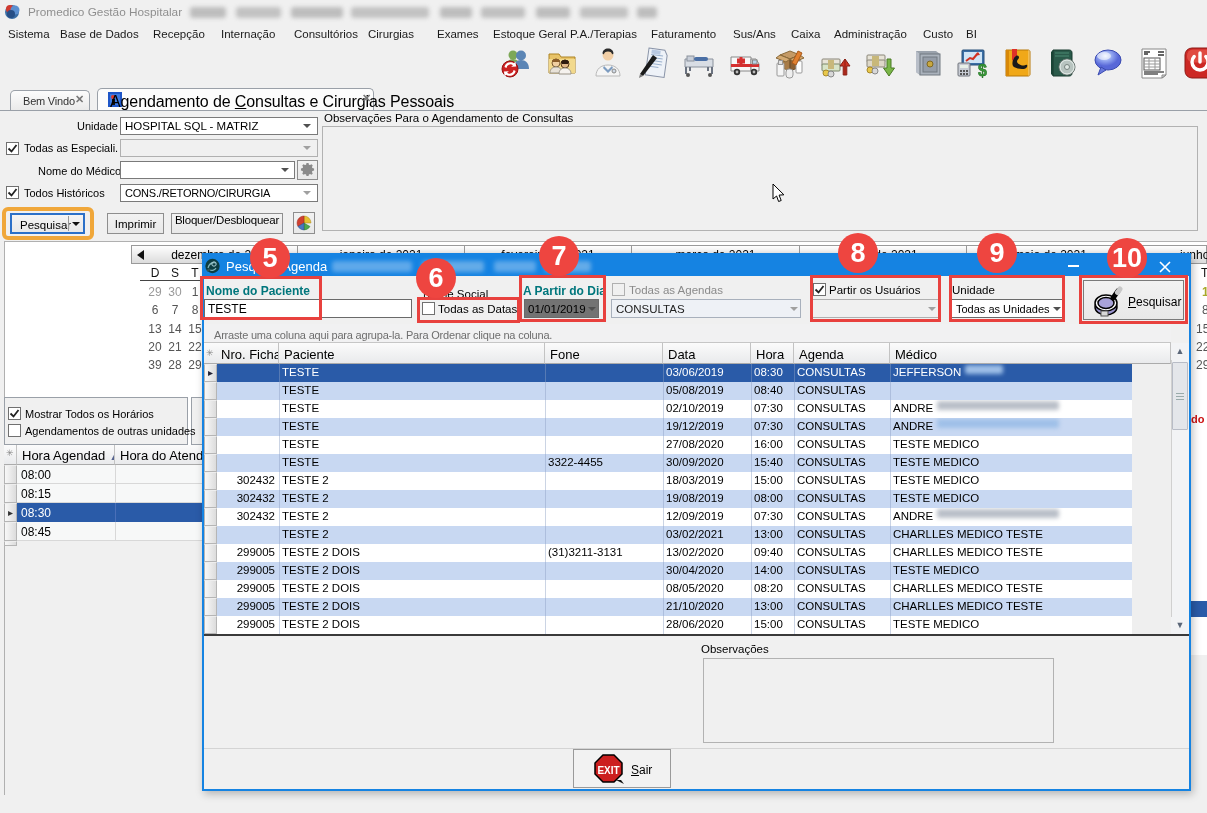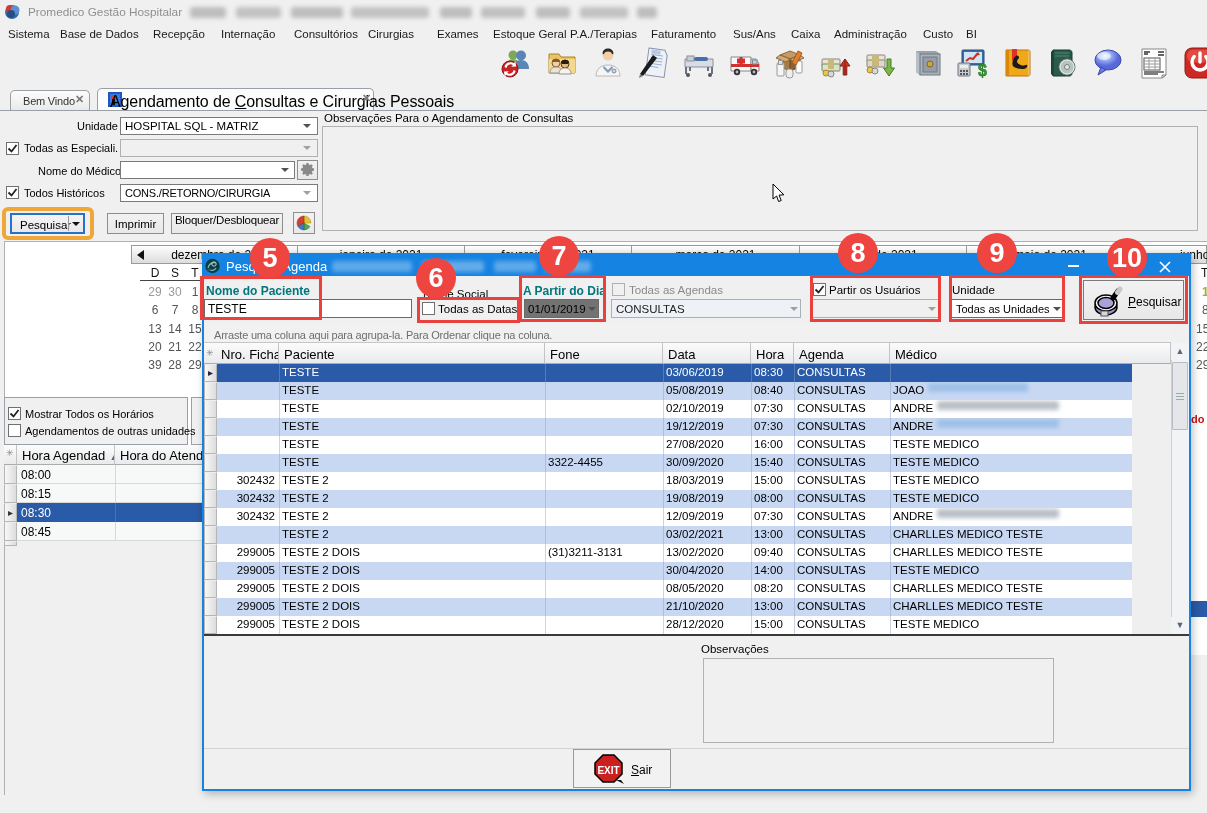--- a/index.html
+++ b/index.html
@@ -419,30 +419,30 @@
 <div class="ind" style="left:204px;top:364px;width:13px;height:18px;z-index:32">
     <span style="position:absolute;left:3px;top:2px;color:#223;font-size:10px">▸</span>
   </div>
 <div class="drow" style="top:364px;background:#2a5ba8;color:#fff;z-index:31">
 <div class="c1"></div>
     <div class="c2">TESTE</div>
     <div class="c3"></div>
     <div class="c4">03/06/2019</div>
     <div class="c5">08:30</div>
     <div class="c6">CONSULTAS</div>
+    <div class="c7">JEFFERSON<span style="display:inline-block;vertical-align:2px;width:38px;height:9px;margin-left:4px;border-radius:2px;background:#9fc0e8;filter:blur(2px)"></span></div>
   </div>
 <div class="ind" style="left:204px;top:382px;width:13px;height:18px;z-index:32"></div>
 <div class="drow" style="top:382px;background:#c8d8f2;color:#000;z-index:31">
 <div class="c1"></div>
     <div class="c2">TESTE</div>
     <div class="c3"></div>
     <div class="c4">05/08/2019</div>
     <div class="c5">08:40</div>
     <div class="c6">CONSULTAS</div>
-    <div class="c7">JOAO<span style="display:inline-block;vertical-align:2px;width:100px;height:9px;margin-left:4px;border-radius:2px;background:#9fc0e8;filter:blur(2px)"></span></div>
   </div>
 <div class="ind" style="left:204px;top:400px;width:13px;height:18px;z-index:32"></div>
 <div class="drow" style="top:400px;background:#fff;color:#000;z-index:31">
 <div class="c1"></div>
     <div class="c2">TESTE</div>
     <div class="c3"></div>
     <div class="c4">02/10/2019</div>
     <div class="c5">07:30</div>
     <div class="c6">CONSULTAS</div>
     <div class="c7">ANDRE<span style="display:inline-block;vertical-align:2px;width:122px;height:9px;margin-left:4px;border-radius:2px;background:#b9bfc8;filter:blur(2px)"></span></div>
@@ -555,21 +555,21 @@
     <div class="c4">21/10/2020</div>
     <div class="c5">13:00</div>
     <div class="c6">CONSULTAS</div>
     <div class="c7">CHARLLES MEDICO TESTE</div>
   </div>
 <div class="ind" style="left:204px;top:616px;width:13px;height:18px;z-index:32"></div>
 <div class="drow" style="top:616px;background:#fff;color:#000;z-index:31">
 <div class="c1">299005</div>
     <div class="c2">TESTE 2 DOIS</div>
     <div class="c3"></div>
-    <div class="c4">28/12/2020</div>
+    <div class="c4">28/06/2020</div>
     <div class="c5">15:00</div>
     <div class="c6">CONSULTAS</div>
     <div class="c7">TESTE MEDICO</div>
   </div>
 <div class="abs" style="left:1132px;top:364px;width:39px;height:270px;background:#efefef;z-index:32"></div>
 
 <div class="abs" style="left:279px;top:364px;width:1px;height:270px;background:rgba(140,160,195,.45);z-index:33"></div>
 <div class="abs" style="left:545px;top:364px;width:1px;height:270px;background:rgba(140,160,195,.45);z-index:33"></div>
 <div class="abs" style="left:663px;top:364px;width:1px;height:270px;background:rgba(140,160,195,.45);z-index:33"></div>
 <div class="abs" style="left:751px;top:364px;width:1px;height:270px;background:rgba(140,160,195,.45);z-index:33"></div>

